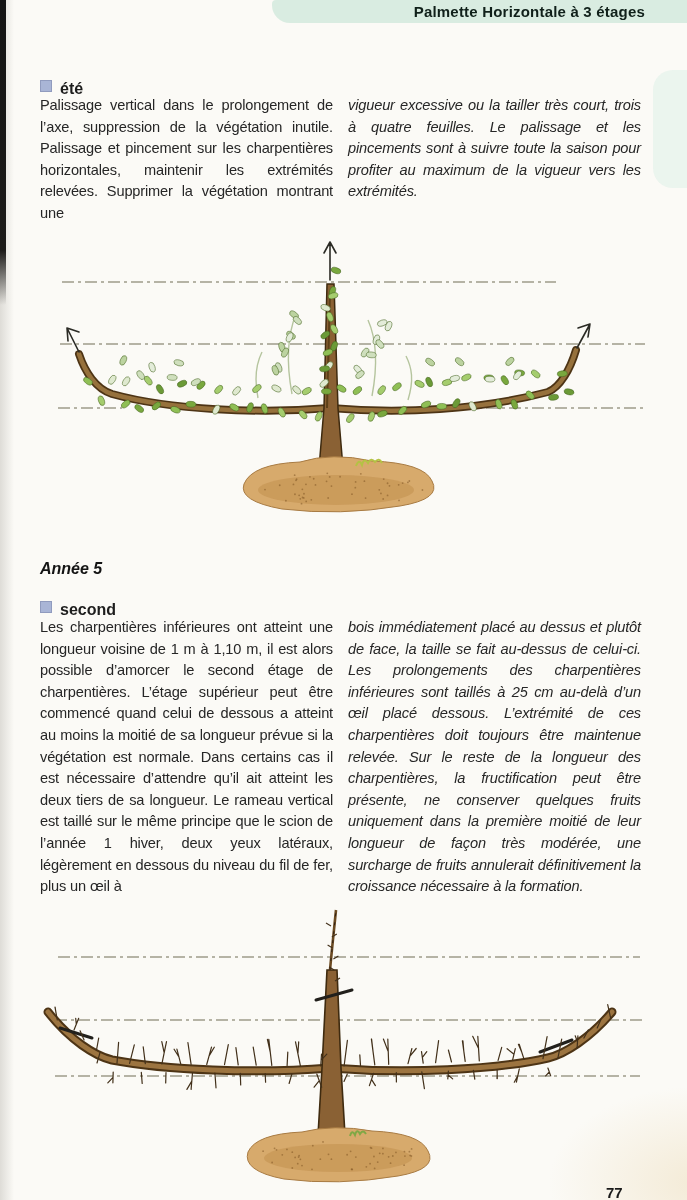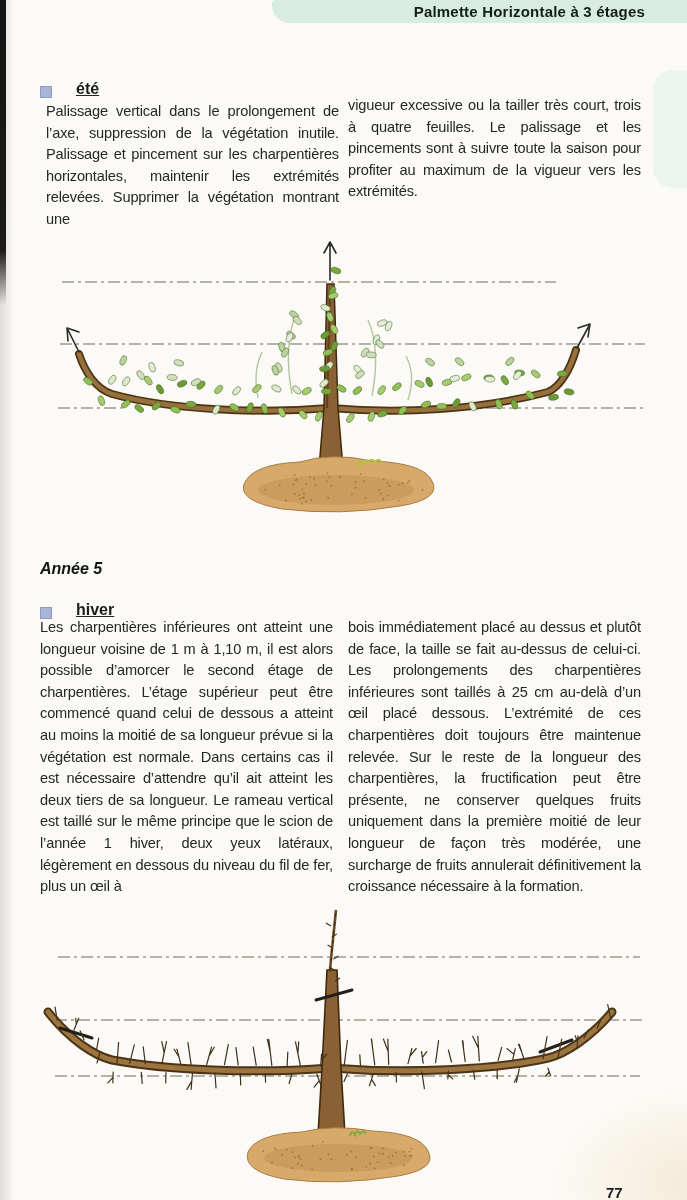--- a/index.html
+++ b/index.html
@@ -18,28 +18,28 @@
     background:radial-gradient(ellipse at 110% 85%,rgba(241,229,203,.75),rgba(241,229,203,0) 70%);}
   
   .band{position:absolute;top:0;left:272px;right:0;height:23px;
     border-radius:4px 0 0 18px;}
   .band-title{position:absolute;top:1px;right:42px;font-size:15px;font-weight:bold;
     letter-spacing:.2px;color:#10201a;line-height:21px;}
   
   .side-tab{position:absolute;right:0;top:70px;width:34px;height:118px;
     border-radius:20px 0 0 20px;opacity:.85;}
   
-  .sec-head{position:absolute;left:40px;display:flex;align-items:flex-end;gap:24px;text-decoration:underline;}
+  .sec-head{position:absolute;left:40px;display:flex;align-items:flex-start;gap:8px;}
   .bullet{width:10px;height:10px;display:inline-block;border:1px solid rgba(120,130,165,.5);}
   .sec-label{font-size:16px;font-weight:bold;color:#1d1d1d;}
   .year-head{position:absolute;left:40px;font-size:16px;font-weight:bold;font-style:italic;color:#141414;}
   
   .col{position:absolute;width:293px;font-size:14.6px;line-height:21.6px;
     text-align:justify;letter-spacing:-.15px;color:#262626;}
-  .col.right{left:348px;}
+  .col.right{left:348px;font-style:italic;}
   .col.left{left:40px;}
   .pagenum{position:absolute;left:606px;top:1184px;font-size:15px;font-weight:bold;color:#1a1a1a;}
   .illus{position:absolute;left:0;}
 </style>
 </head>
 <body>
 
 <div id="page">
 
   <div class="gutter"></div>
@@ -48,21 +48,21 @@
 
   <div class="band" style="background: rgb(217, 236, 225);">
     <span class="band-title">Palmette Horizontale à 3 étages</span>
   </div>
   <div class="side-tab" style="background: rgb(231, 243, 236);"></div>
 
   <div class="sec-head" style="top:80px;">
     <span class="bullet" style="background: rgb(169, 181, 214);"></span>
     <span class="sec-label">été</span>
   </div>
-  <p class="col left" style="top:95px;margin:6px;">Palissage vertical dans le prolongement de l’axe, suppression de la végétation inutile. Palissage et pincement sur les charpentières horizontales, maintenir les extrémités relevées. Supprimer la végétation montrant une</p>
+  <p class="col left" style="top:95px;margin:0;">Palissage vertical dans le prolongement de l’axe, suppression de la végétation inutile. Palissage et pincement sur les charpentières horizontales, maintenir les extrémités relevées. Supprimer la végétation montrant une</p>
   <p class="col right" style="top:95px;margin:0;">vigueur excessive ou la tailler très court, trois à quatre feuilles. Le palissage et les pincements sont à suivre toute la saison pour profiter au maximum de la vigueur vers les extrémités.</p>
 
   <svg class="illus" style="top:222px;" width="687" height="315" viewBox="0 0 687 315" role="img" aria-label="Palmette en été : axe vertical avec flèche, charpentières horizontales feuillées sur trois fils, extrémités relevées avec flèches, butte de terre au pied">
 
     <g stroke="#8f8c78" stroke-width="1.3" stroke-dasharray="12 4 3 4" opacity=".85">
       <line x1="62" y1="60" x2="556" y2="60"></line>
       <line x1="60" y1="122" x2="645" y2="122"></line>
       <line x1="58" y1="186" x2="122" y2="186"></line>
       <line x1="440" y1="186" x2="645" y2="186"></line>
     </g>
@@ -240,21 +240,21 @@
         <ellipse cx="489.9044625828529" cy="157.1350866725366" rx="5" ry="2.9" transform="rotate(3 489.9 157.1)" fill="#e3ecd9" stroke="#44631f" stroke-width=".5"></ellipse>
         <ellipse cx="509.87927011813935" cy="139.39525037864004" rx="5" ry="2.9" transform="rotate(-45 509.9 139.4)" fill="#bcd3a0" stroke="#44631f" stroke-width=".5"></ellipse>
         <ellipse cx="517.5302579507838" cy="153.36358588252384" rx="5" ry="2.9" transform="rotate(-53 517.5 153.4)" fill="#e3ecd9" stroke="#44631f" stroke-width=".5"></ellipse>
       </g>
   </svg>
 
   <div class="year-head" style="top:560px;text-align:center;">Année 5</div>
 
   <div class="sec-head" style="top:601px;">
     <span class="bullet" style="background: rgb(169, 181, 214);"></span>
-    <span class="sec-label">hiver</span>
+    <span class="sec-label">second</span>
   </div>
   <p class="col left" style="top:617px;margin:0;">Les charpentières inférieures ont atteint une longueur voisine de 1 m à 1,10 m, il est alors possible d’amorcer le second étage de charpentières. L’étage supérieur peut être commencé quand celui de dessous a atteint au moins la moitié de sa longueur prévue si la végétation est normale. Dans certains cas il est nécessaire d’attendre qu’il ait atteint les deux tiers de sa longueur. Le rameau vertical est taillé sur le même principe que le scion de l’année 1 hiver, deux yeux latéraux, légèrement en dessous du niveau du fil de fer, plus un œil à</p>
   <p class="col right" style="top:617px;margin:0;">bois immédiatement placé au dessus et plutôt de face, la taille se fait au-dessus de celui-ci. Les prolongements des charpentières inférieures sont taillés à 25 cm au-delà d’un œil placé dessous. L’extrémité de ces charpentières doit toujours être maintenue relevée. Sur le reste de la longueur des charpentières, la fructification peut être présente, ne conserver quelques fruits uniquement dans la première moitié de leur longueur de façon très modérée, une surcharge de fruits annulerait définitivement la croissance nécessaire à la formation.</p>
 
   <svg class="illus" style="top:900px;" width="687" height="300" viewBox="0 0 687 300" role="img" aria-label="Palmette en hiver (année 5) : axe vertical taillé (trait de coupe), charpentières horizontales dénudées sur trois fils, extrémités relevées taillées, butte de terre au pied">
 
     <g stroke="#8f8c78" stroke-width="1.3" stroke-dasharray="12 4 3 4" opacity=".85">
       <line x1="58" y1="57" x2="640" y2="57"></line>
       <line x1="55" y1="120" x2="645" y2="120"></line>
       <line x1="55" y1="176" x2="640" y2="176"></line>

